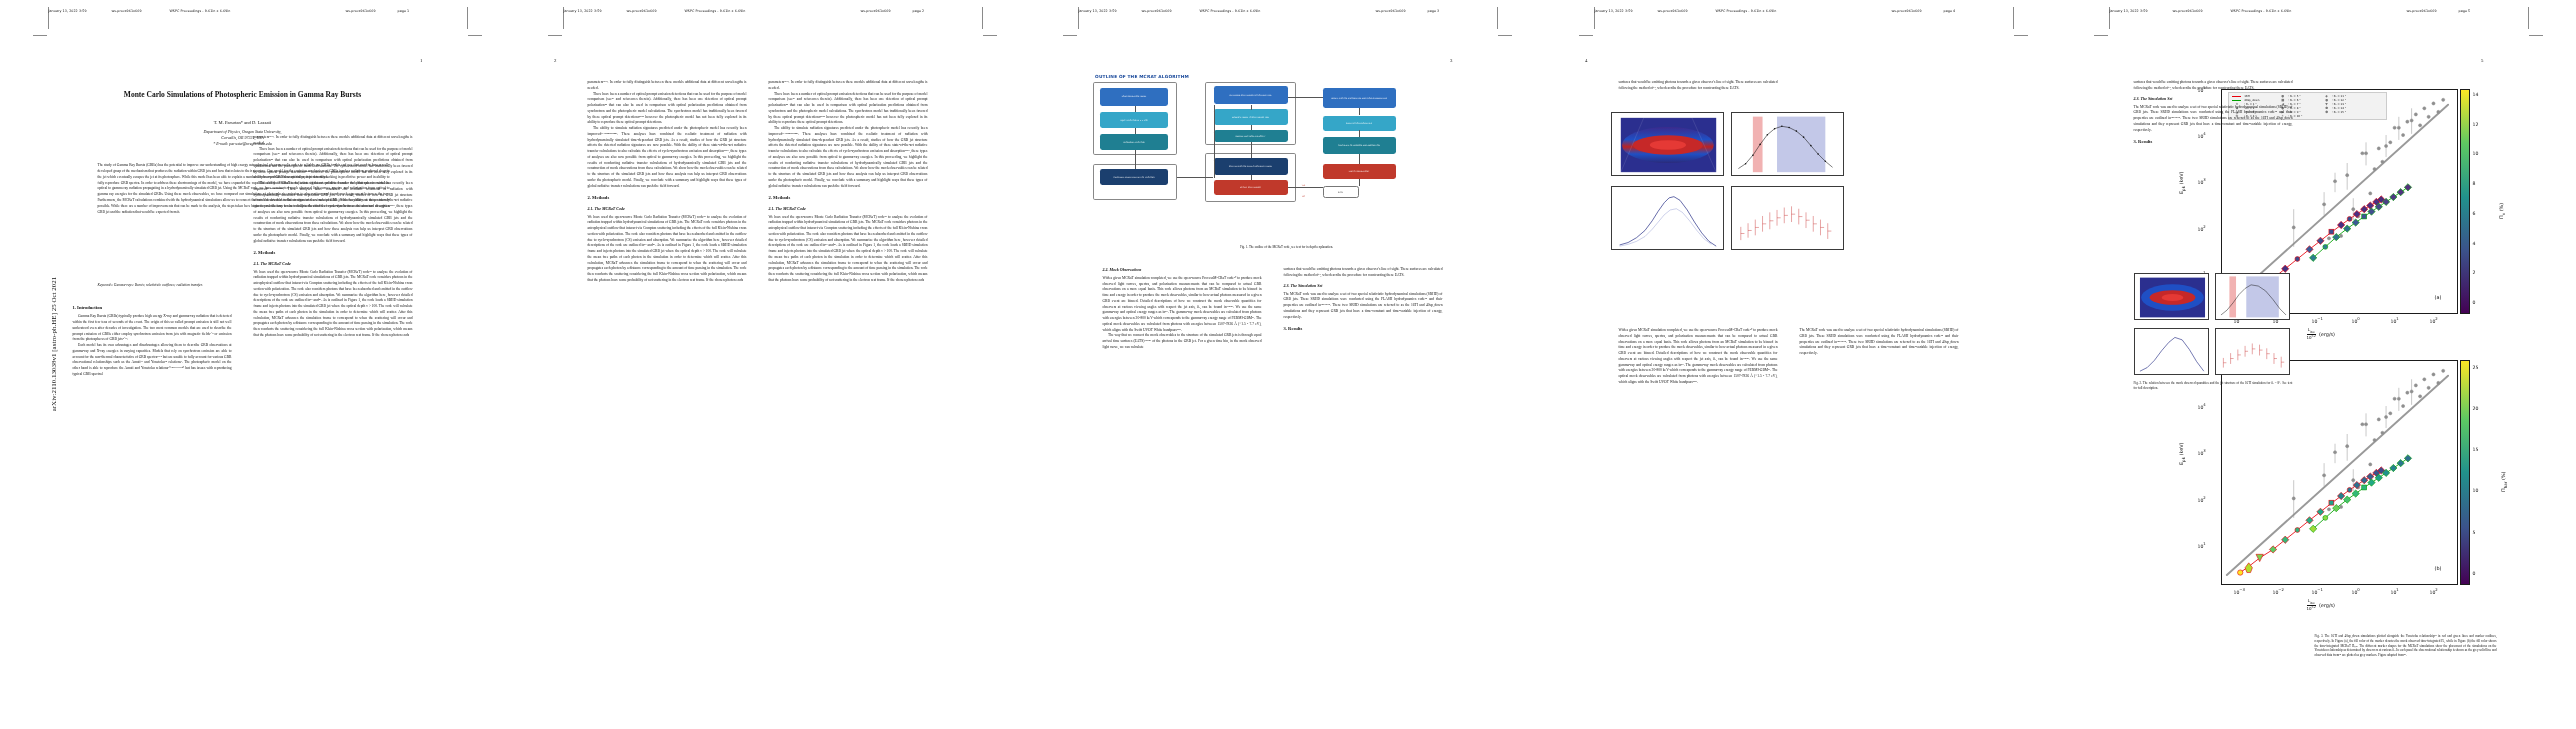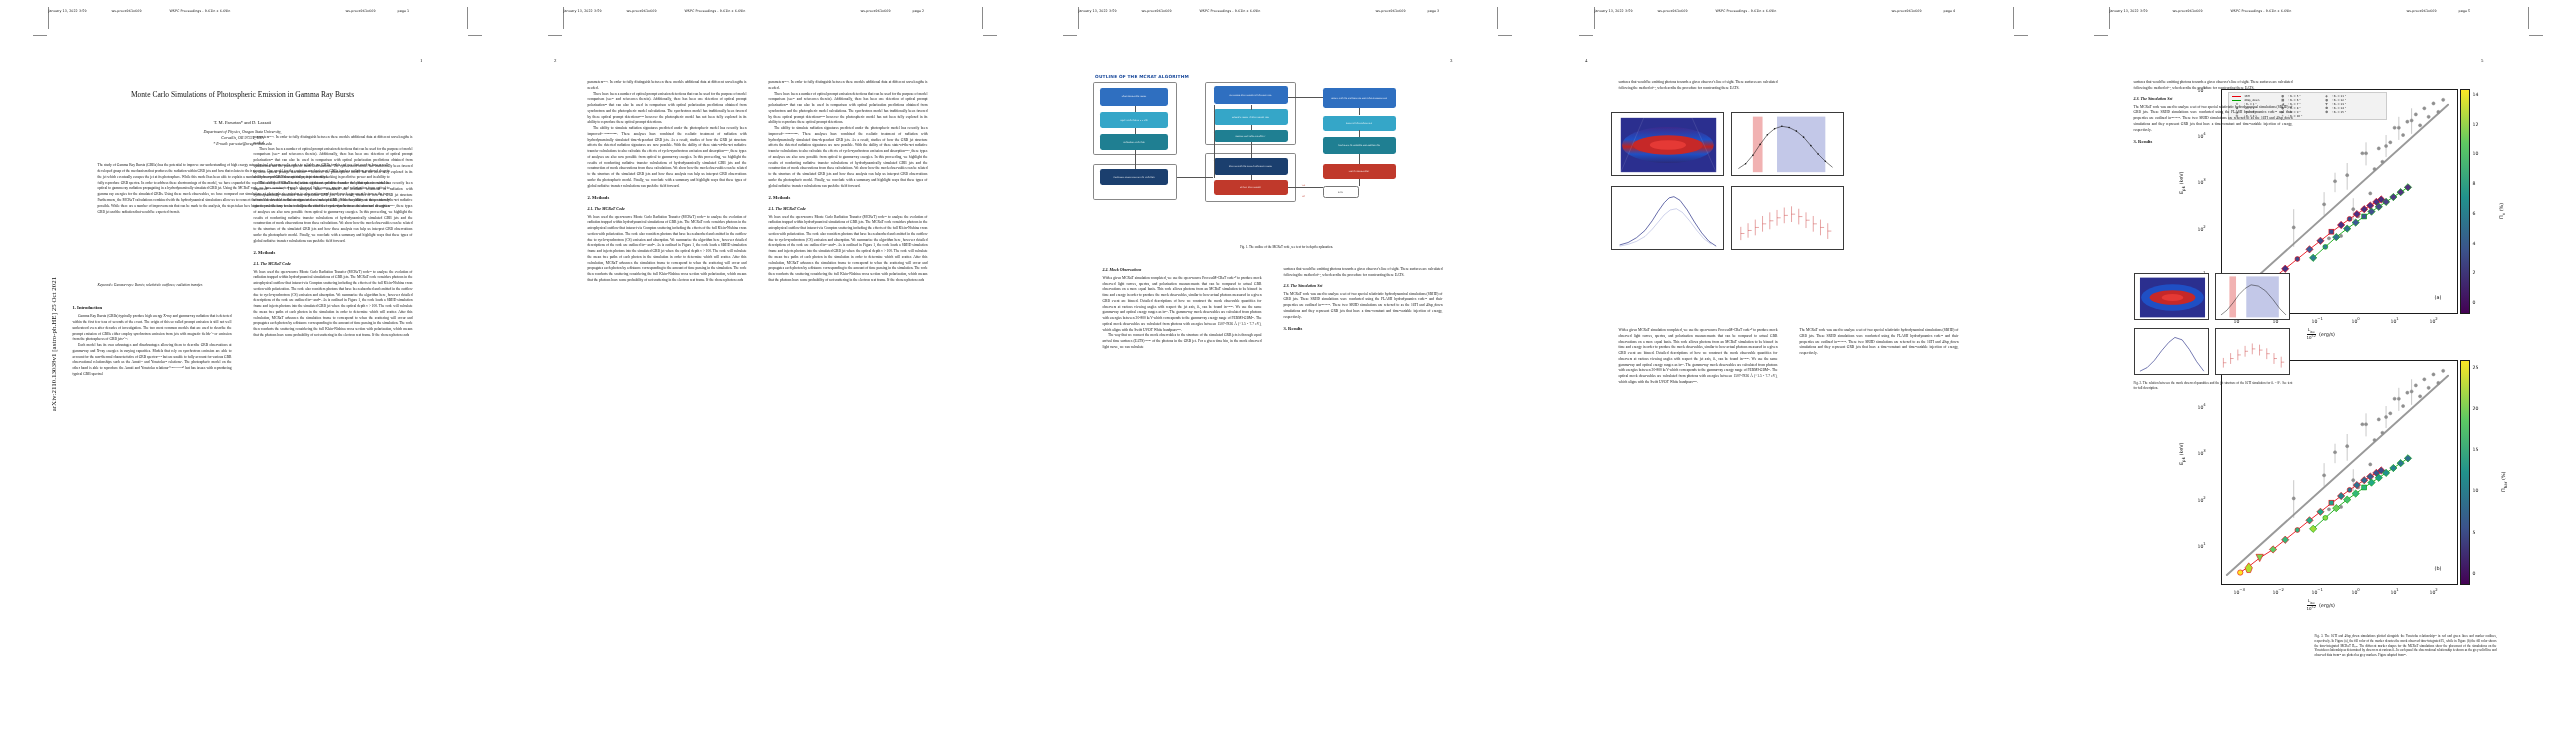--- a/index.html
+++ b/index.html
@@ -85,21 +85,21 @@
     text-align: center;
   }
 
   
   .title {
     position: absolute;
     left: 47px; top: 90px;
     width: 340px;
     text-align: center;
     font-size: 7.5px;
-    font-weight: normal;
+    font-weight: bold;
     line-height: 1.42;
     color: #111;
   }
   .authors {
     position: absolute;
     left: 47px; top: 120px;
     width: 340px;
     text-align: center;
     font-size: 4.6px;
     color: #111;

